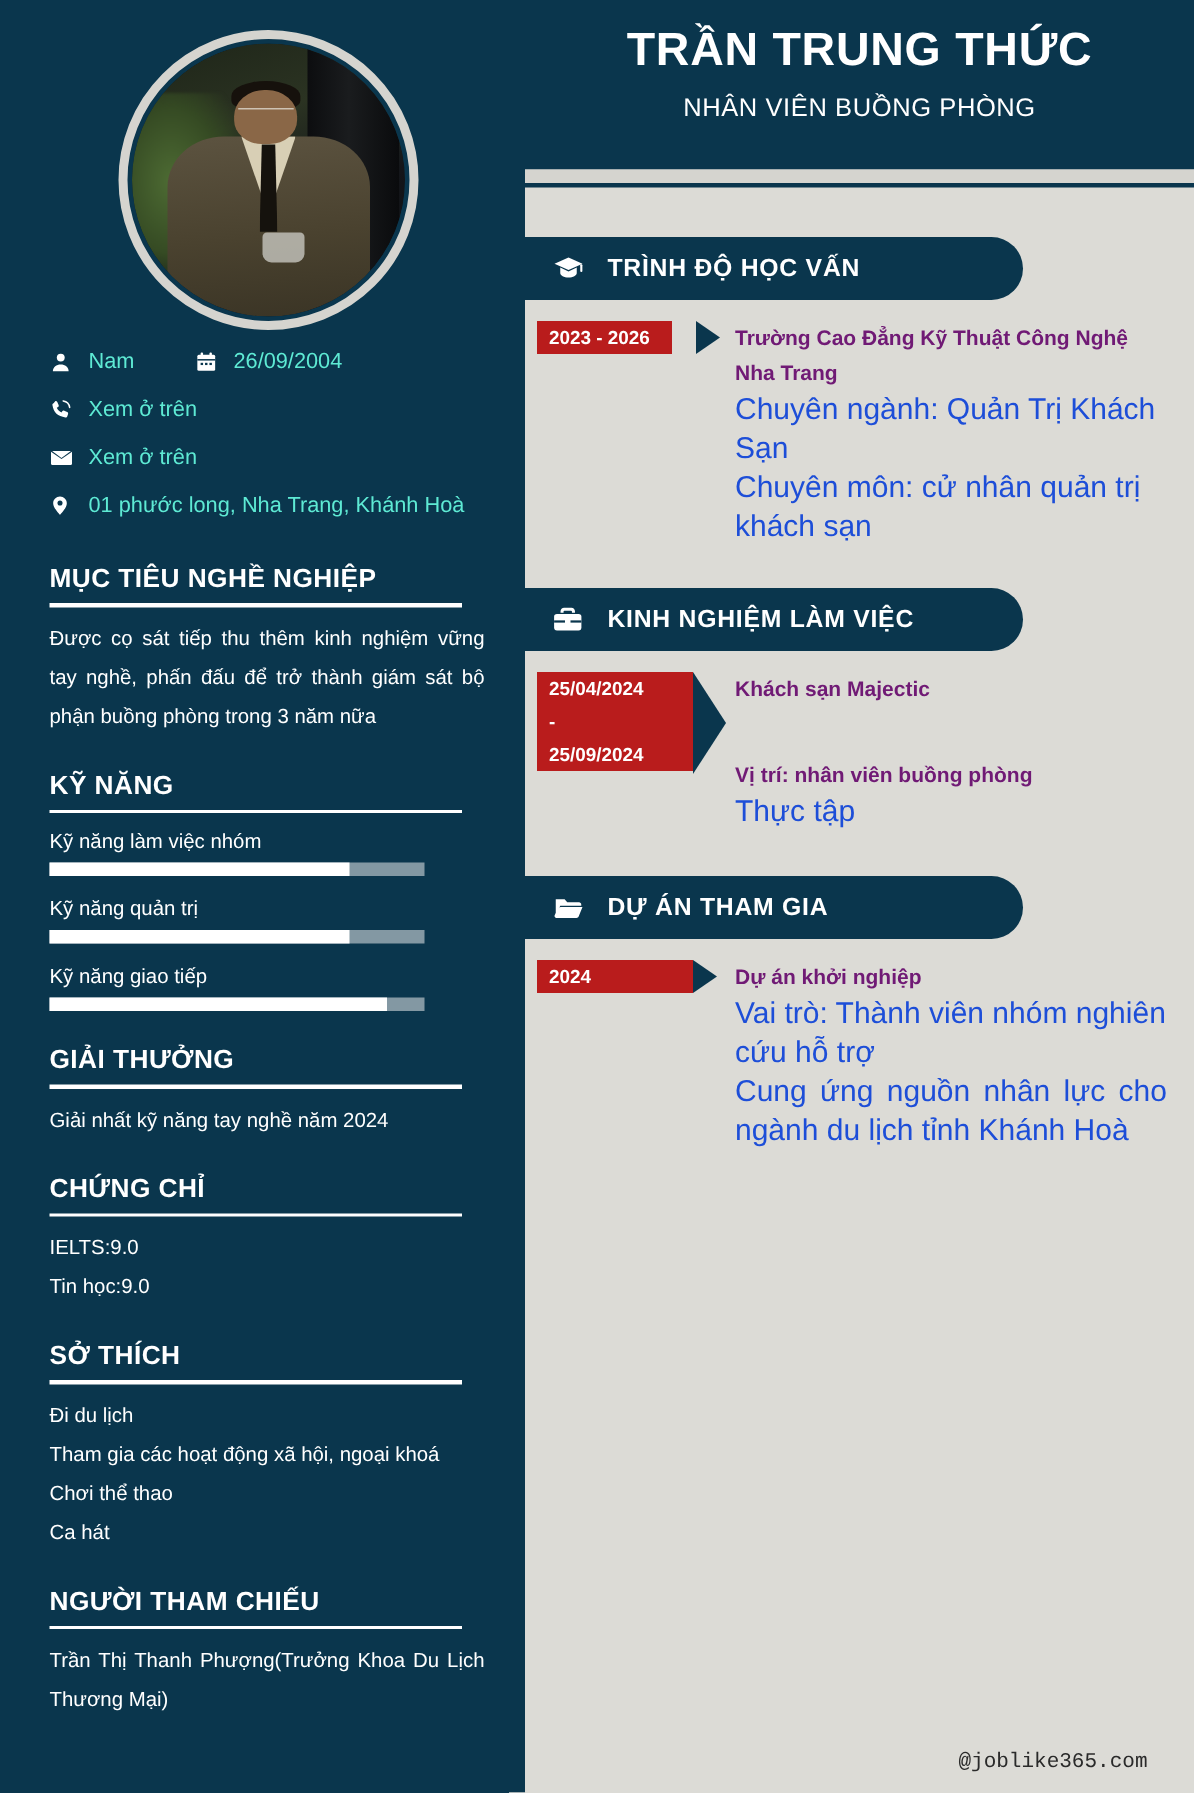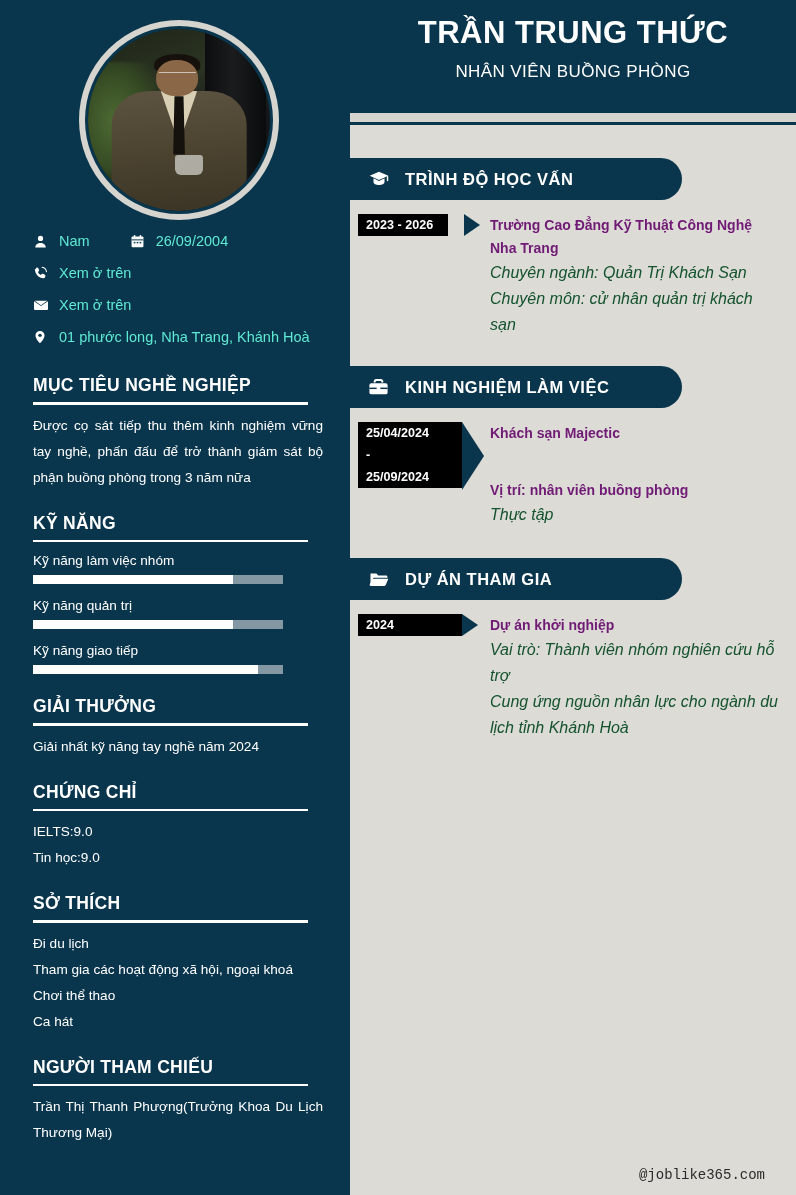--- a/index.html
+++ b/index.html
@@ -180,40 +180,40 @@
     font-size: 16.5px; font-weight: bold;
     letter-spacing: 0.5px; margin-left: 12px;
     white-space: nowrap;
   }
   .entry { display: flex; padding: 14px 0 0 0; }
   .badge {
     position: relative; flex: 0 0 112px;
     margin-left: 8px; min-height: 22px;
   }
   .badge-box {
-    background: #000000; color: #ffffff;
+    background: #b91c1c; color: #ffffff;
     font-size: 12.6px; font-weight: bold;
     line-height: 22px;
     padding: 0 8px; display: inline-block;
     min-width: 90px;
   }
   .badge-arrow-el {
     position: absolute;
     width: 0; height: 0;
     border-top: 11px solid transparent;
     border-bottom: 11px solid transparent;
     border-left: 16px solid #0a364d;
   }
   .ent-body { flex: 1 1 auto; padding-left: 20px; padding-right: 18px; }
   .ent-h {
     color: #701a75; font-size: 14px; font-weight: bold;
     line-height: 23px;
   }
   .ent-l {
-    color: #14532d; font-size: 16px; line-height: 26px; font-style: italic;
+    color: #1d4ed8; font-size: 20px; line-height: 26px;
   }
   .ent-l.just { text-align: justify; }
   .ent-gap { height: 34px; }
 
   
   .watermark {
     position: absolute; right: 31px; bottom: 12px;
     font-family: "Liberation Mono", monospace;
     font-size: 14px; color: #2a2a2a;
   }

